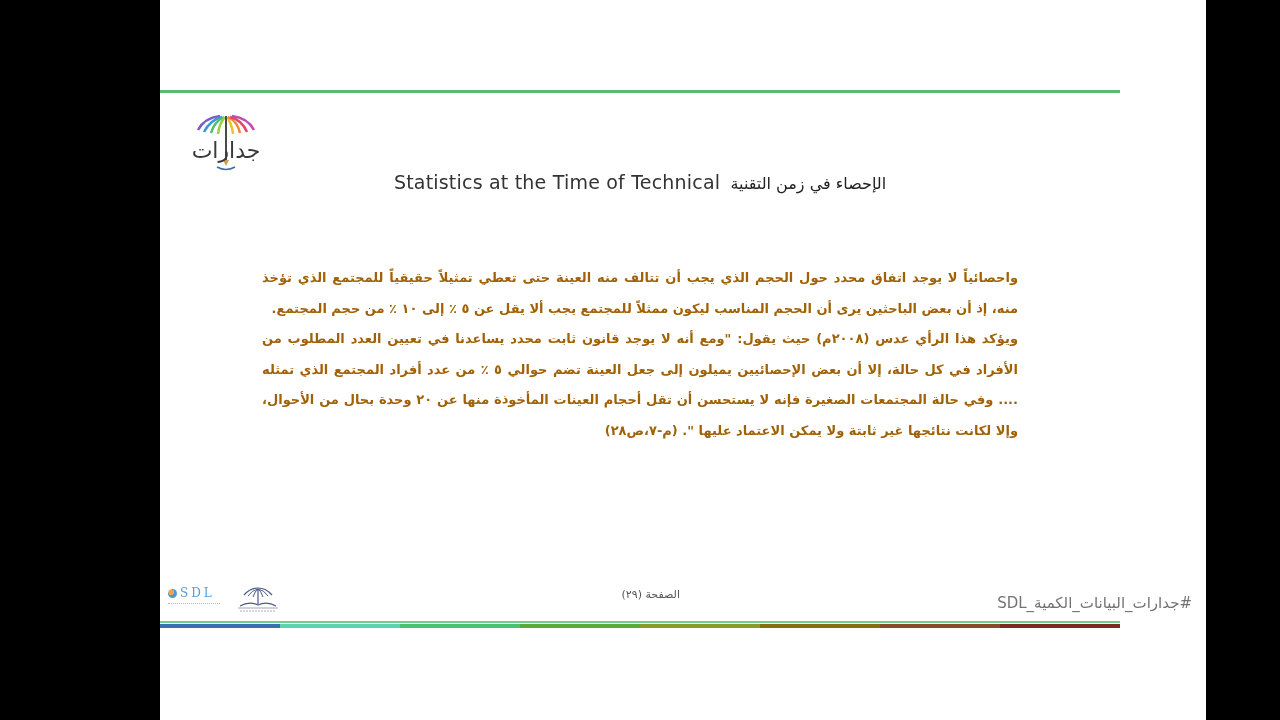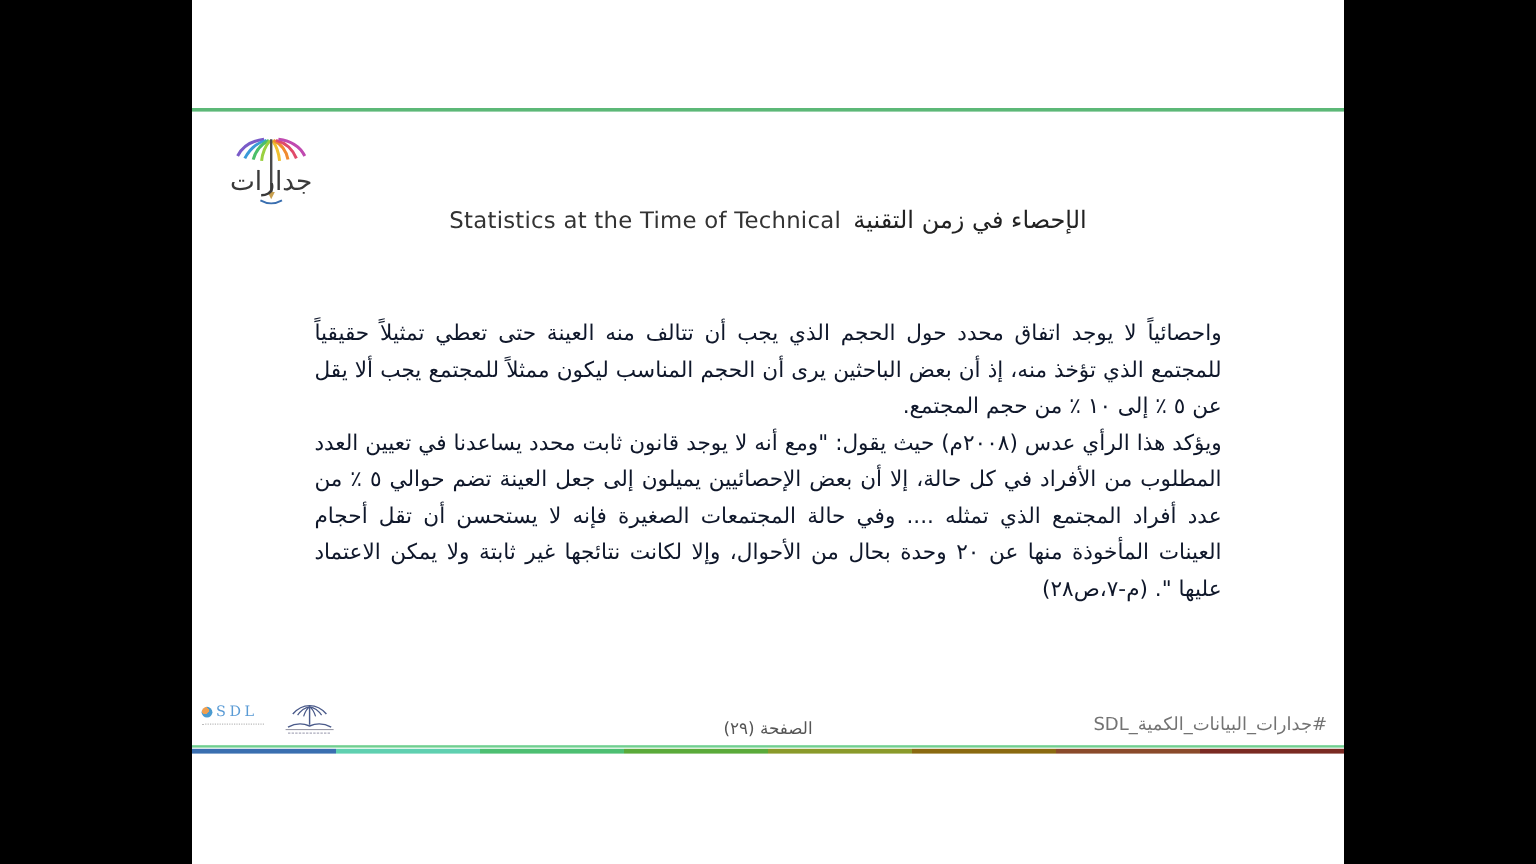--- a/index.html
+++ b/index.html
@@ -1,57 +1,57 @@
 <!DOCTYPE html>
 <html><head>
   <meta charset="utf-8">
   <style>
     html, body { margin: 0; padding: 0; }
     body {
       width: 1280px; height: 720px; background: #000000; position: relative; overflow: hidden;
       font-family: "DejaVu Sans", sans-serif;
     }
     .slide {
-      position: absolute; left: 160px; top: 0; width: 960px; height: 720px; background: #ffffff;
+      position: absolute; left: 160px; top: 0; width: 1046px; height: 720px; background: #ffffff;
     }
     .top-rule {
       position: absolute; left: 0; top: 90px; width: 960px; height: 3px; background: #5cb877;
     }
     .logo {
       position: absolute; left: 24px; top: 112px; width: 84px; height: 60px;
     }
     .title {
       position: absolute; left: 0; width: 960px; top: 171px; text-align: center;
       font-family: "DejaVu Sans", sans-serif; font-size: 19px; color: #333333; letter-spacing: 0.2px;
       white-space: nowrap;
     }
-    .title .ar { font-size: 20px; color: #222; margin-left: 4px; }
+    .title .ar { font-size: 16px; color: #222; margin-left: 4px; }
     .body-text {
       position: absolute; left: 102px; width: 756px; top: 263px;
       direction: rtl; text-align: justify; text-align-last: right;
-      font-family: "DejaVu Sans", sans-serif; font-size: 18px; line-height: 30.5px; color: #0f172a;
+      font-family: "DejaVu Sans", sans-serif; font-size: 13px; line-height: 30.5px; color: #a16207; font-weight: bold;
     }
     .body-text p { margin: 0; }
     .footer-logos {
       position: absolute; left: 8px; top: 586px; height: 30px; display: flex; align-items: flex-start; gap: 14px;
     }
     .sdl-logo { display: flex; flex-direction: column; align-items: flex-start; }
     .sdl-top { display: flex; align-items: center; gap: 3px; }
     .sdl-globe {
       width: 9px; height: 9px; border-radius: 50%;
       background: radial-gradient(circle at 35% 35%, #f0a050 0 35%, #4a9bd0 36%);
     }
     .sdl-text {
       font-family: "DejaVu Serif", serif; font-size: 12px; color: #5a9bd5; letter-spacing: 3px;
     }
     .sdl-sub { width: 52px; height: 2px; margin-top: 3px; border-top: 1px dotted #bbb; }
     .univ-logo { width: 48px; height: 28px; }
     .page-number {
-      position: absolute; left: 440px; top: 600px; width: 80px; text-align: center; direction: rtl;
-      font-family: "DejaVu Sans", sans-serif; font-size: 14px; color: #555555;
+      position: absolute; left: 440px; top: 588px; width: 80px; direction: rtl;
+      font-family: "DejaVu Sans", sans-serif; font-size: 11px; color: #555555;
     }
     .hashtag {
       position: absolute; right: 14px; top: 594px; direction: rtl;
       font-family: "DejaVu Sans", sans-serif; font-size: 15px; color: #737373;
     }
     .bottom-rule {
       position: absolute; left: 0; top: 621px; width: 960px; height: 2px; background: #6fcf8f;
     }
     .color-bar {
       position: absolute; left: 0; top: 624px; width: 960px; height: 4px; display: flex;

